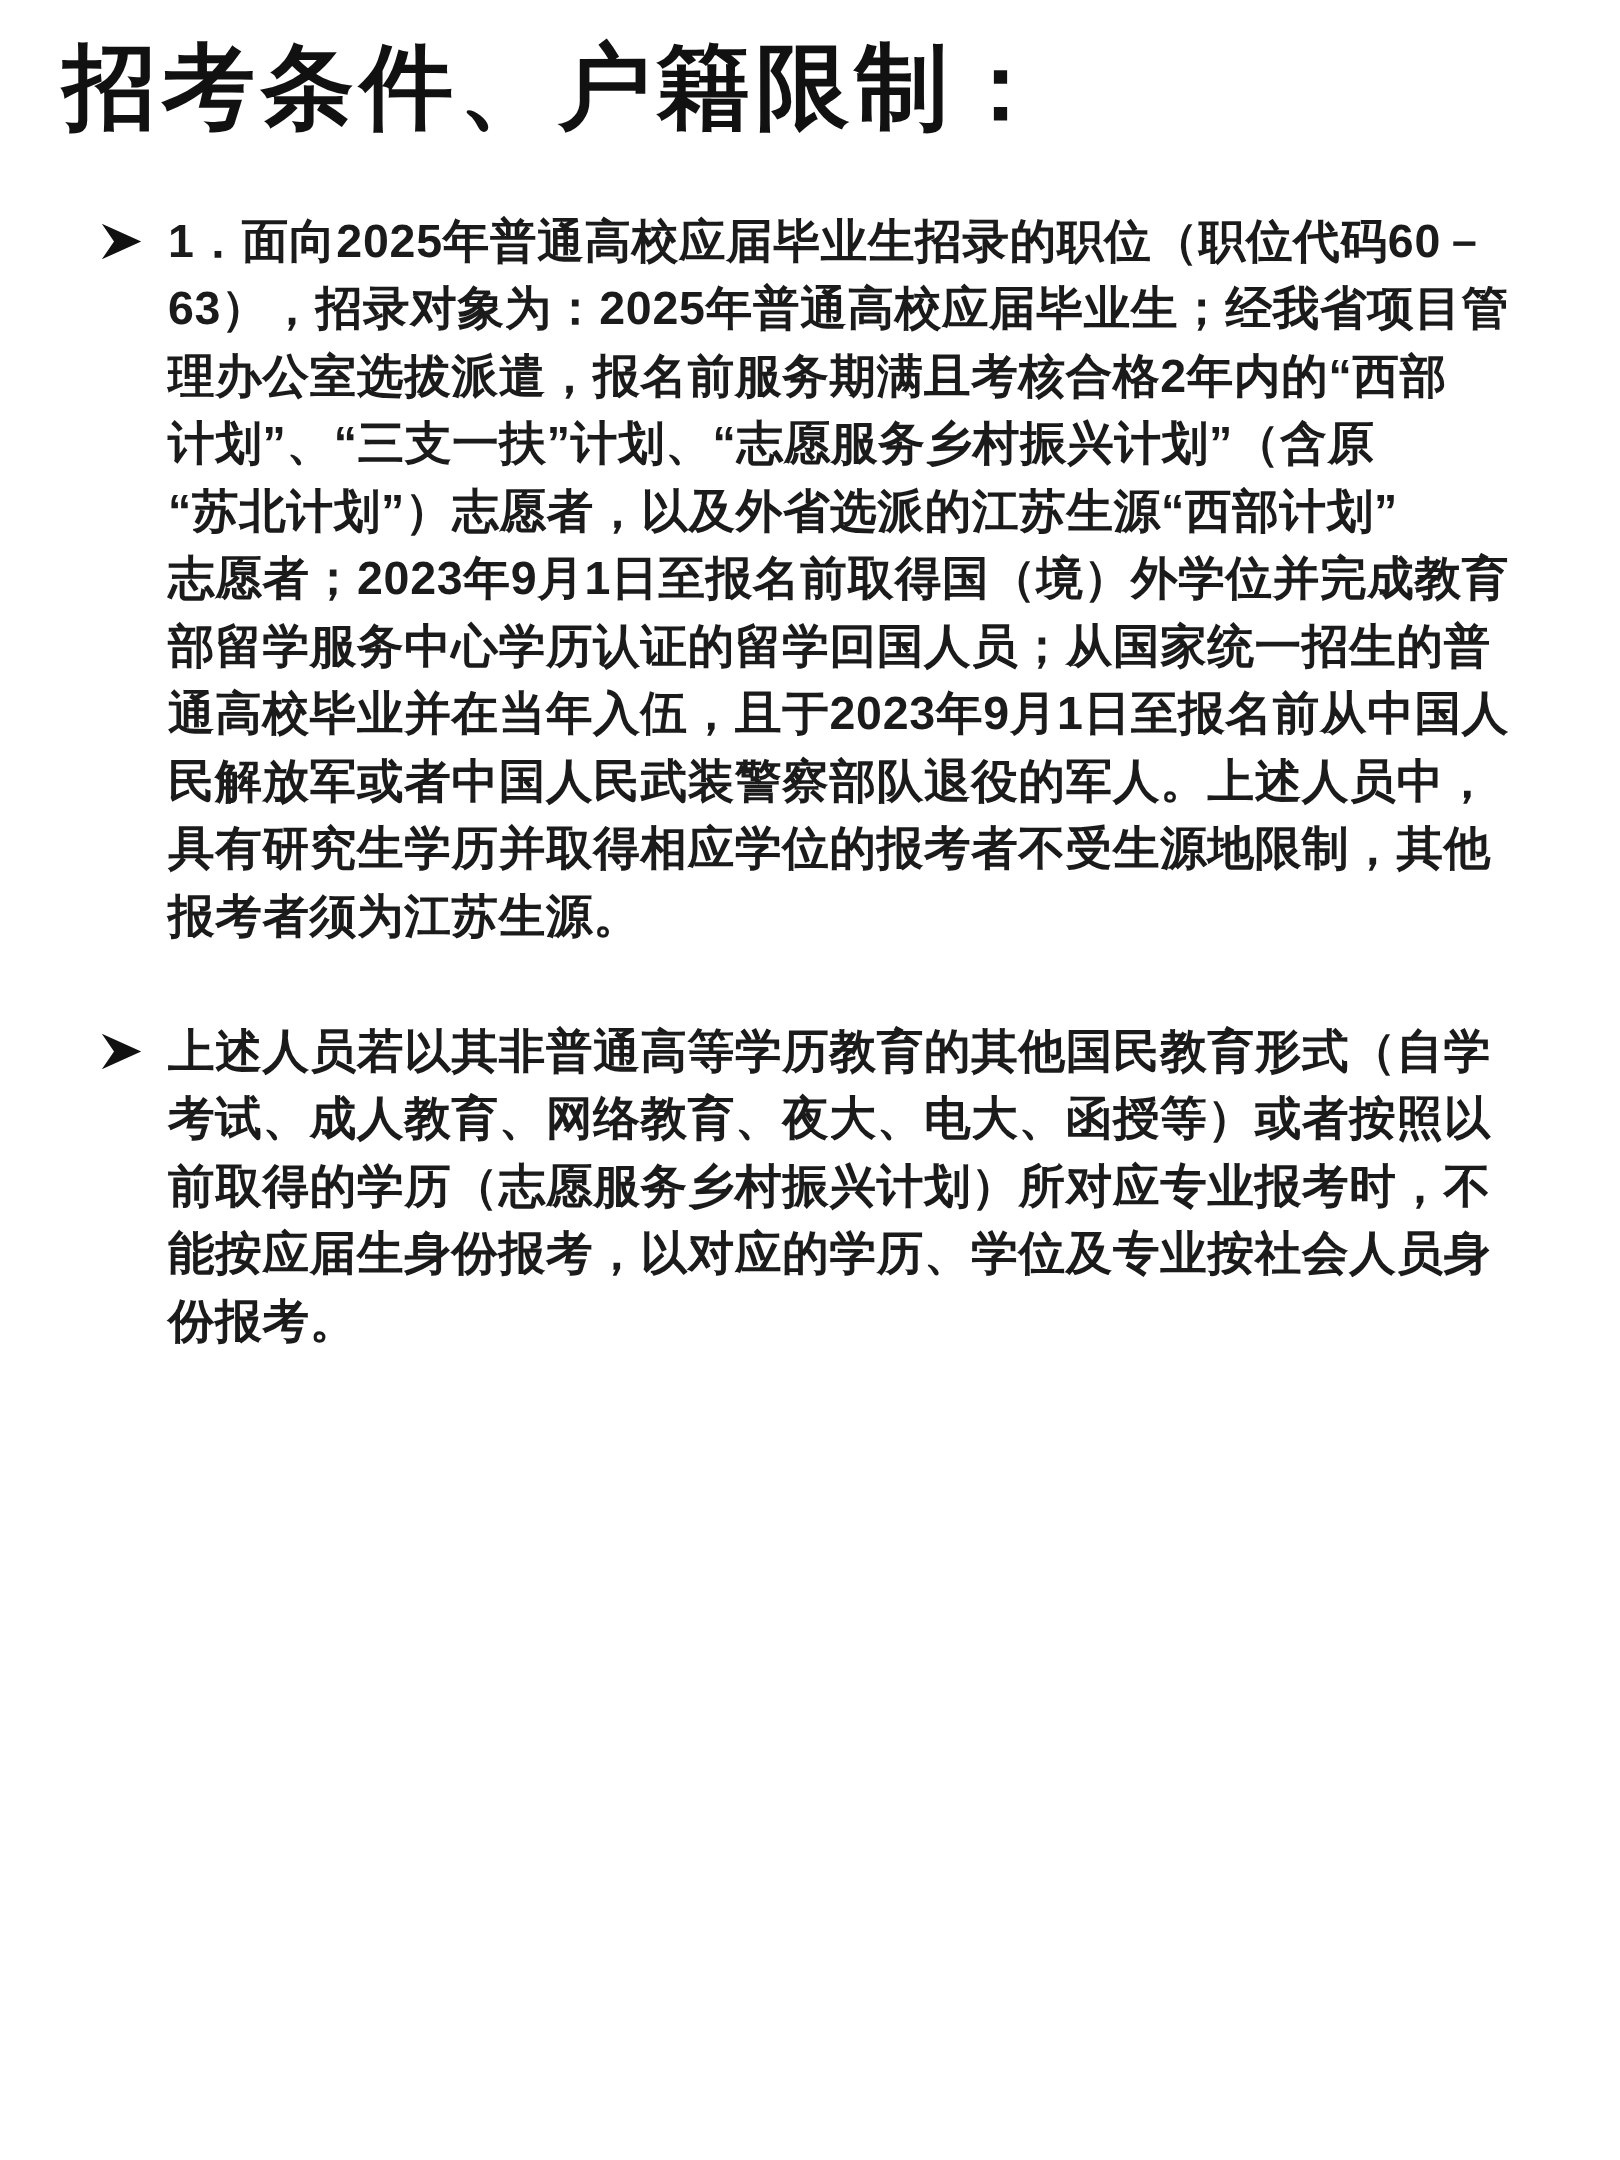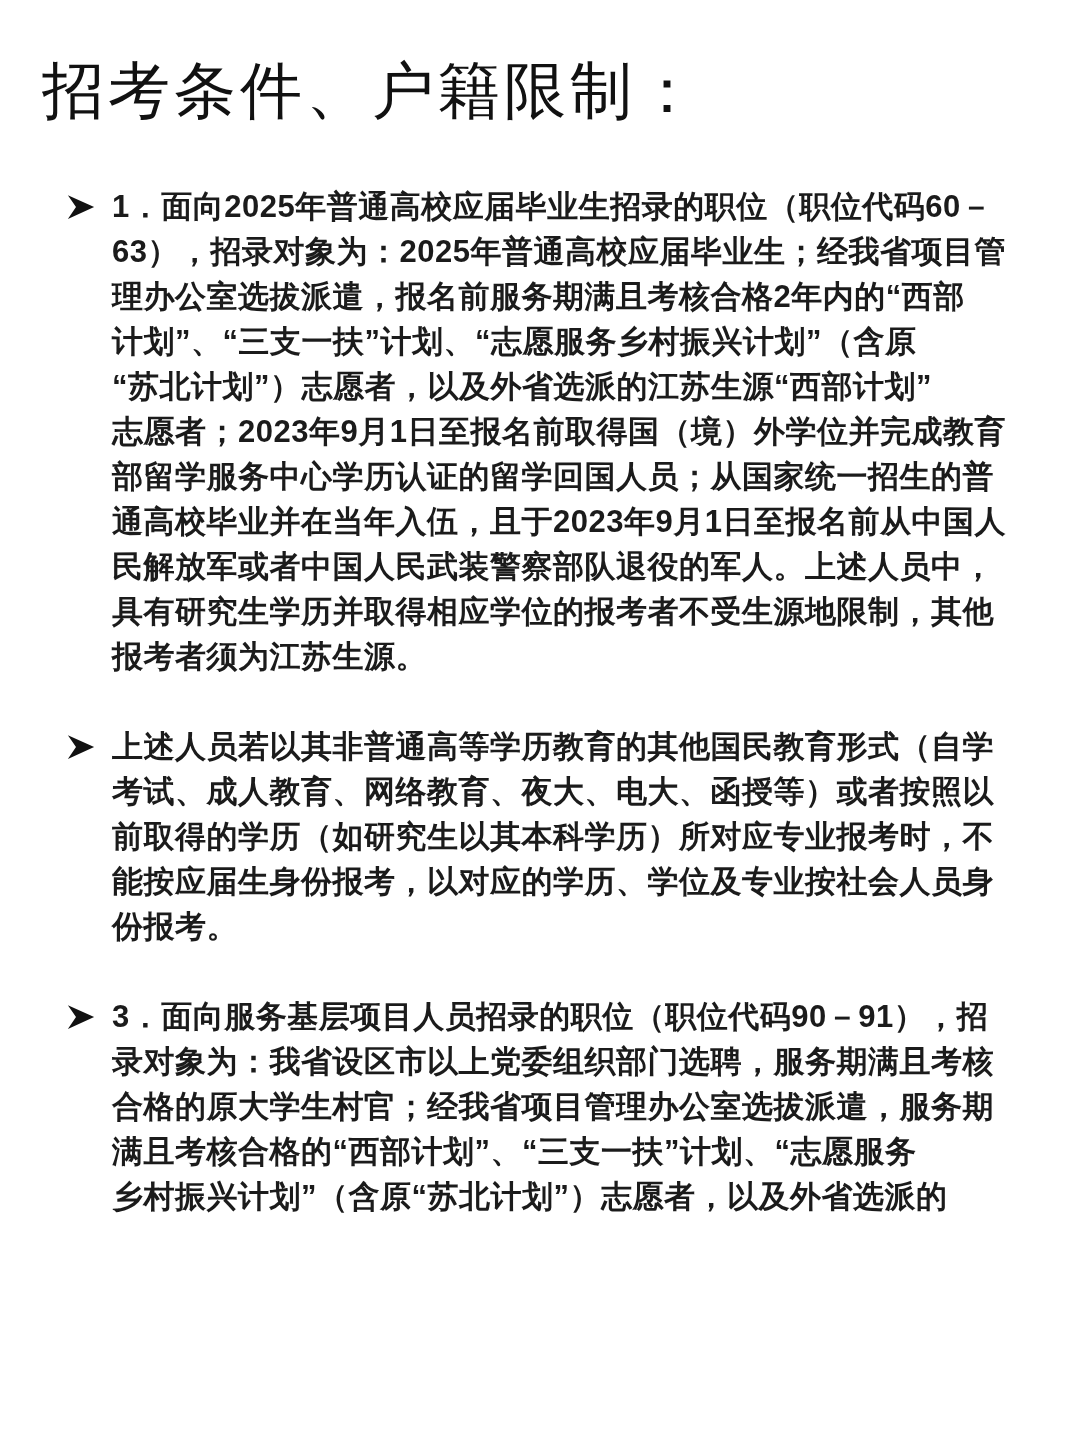--- a/index.html
+++ b/index.html
@@ -13,30 +13,30 @@
     color: #1b1b1b;
     font-family: "Liberation Sans", sans-serif;
     overflow: hidden;
   }
   .page {
     width: 1080px;
     height: 1440px;
     box-sizing: border-box;
   }
   .title {
-    margin: 52px 58px 0 42px;
+    margin: 20px 58px 0 42px;
     font-size: 62px;
     line-height: 1.25;
-    font-weight: 400;
+    font-weight: 700;
     letter-spacing: 4px;
     color: #111111;
   }
   .bullets {
     list-style: none;
-    margin: 54px 0 0 0;
+    margin: 40px 0 0 0;
     padding: 0 58px 0 66px;
   }
   .bullet-item {
     display: flex;
     align-items: flex-start;
     margin-bottom: 45px;
     font-size: 31px;
     line-height: 45px;
     font-weight: 600;
   }
@@ -93,33 +93,21 @@
     </li>
 
     <li class="bullet-item">
       <span class="marker">
         <svg viewBox="0 0 24 24" aria-hidden="true">
             <path d="M1.5 2.5 L22.5 12 L1.5 21.5 L8 12 Z"></path>
           </svg>
       </span>
       <p class="text">上述人员若以其非普通高等学历教育的其他国民教育形式（自学
 考试、成人教育、网络教育、夜大、电大、函授等）或者按照以
-前取得的学历（如研究生以其本科学历）所对应专业报考时，不
+前取得的学历（志愿服务乡村振兴计划）所对应专业报考时，不
 能按应届生身份报考，以对应的学历、学位及专业按社会人员身
 份报考。</p>
     </li>
 
 
-    <li class="bullet-item">
-      <span class="marker">
-        <svg viewBox="0 0 24 24" aria-hidden="true">
-            <path d="M1.5 2.5 L22.5 12 L1.5 21.5 L8 12 Z"></path>
-          </svg>
-      </span>
-      <p class="text">3．面向服务基层项目人员招录的职位（职位代码90－91），招
-录对象为：我省设区市以上党委组织部门选聘，服务期满且考核
-合格的原大学生村官；经我省项目管理办公室选拔派遣，服务期
-满且考核合格的“西部计划”、“三支一扶”计划、“志愿服务
-乡村振兴计划”（含原“苏北计划”）志愿者，以及外省选派的</p>
-    </li>
 
   </ul>
 </div>
 
 </body></html>

